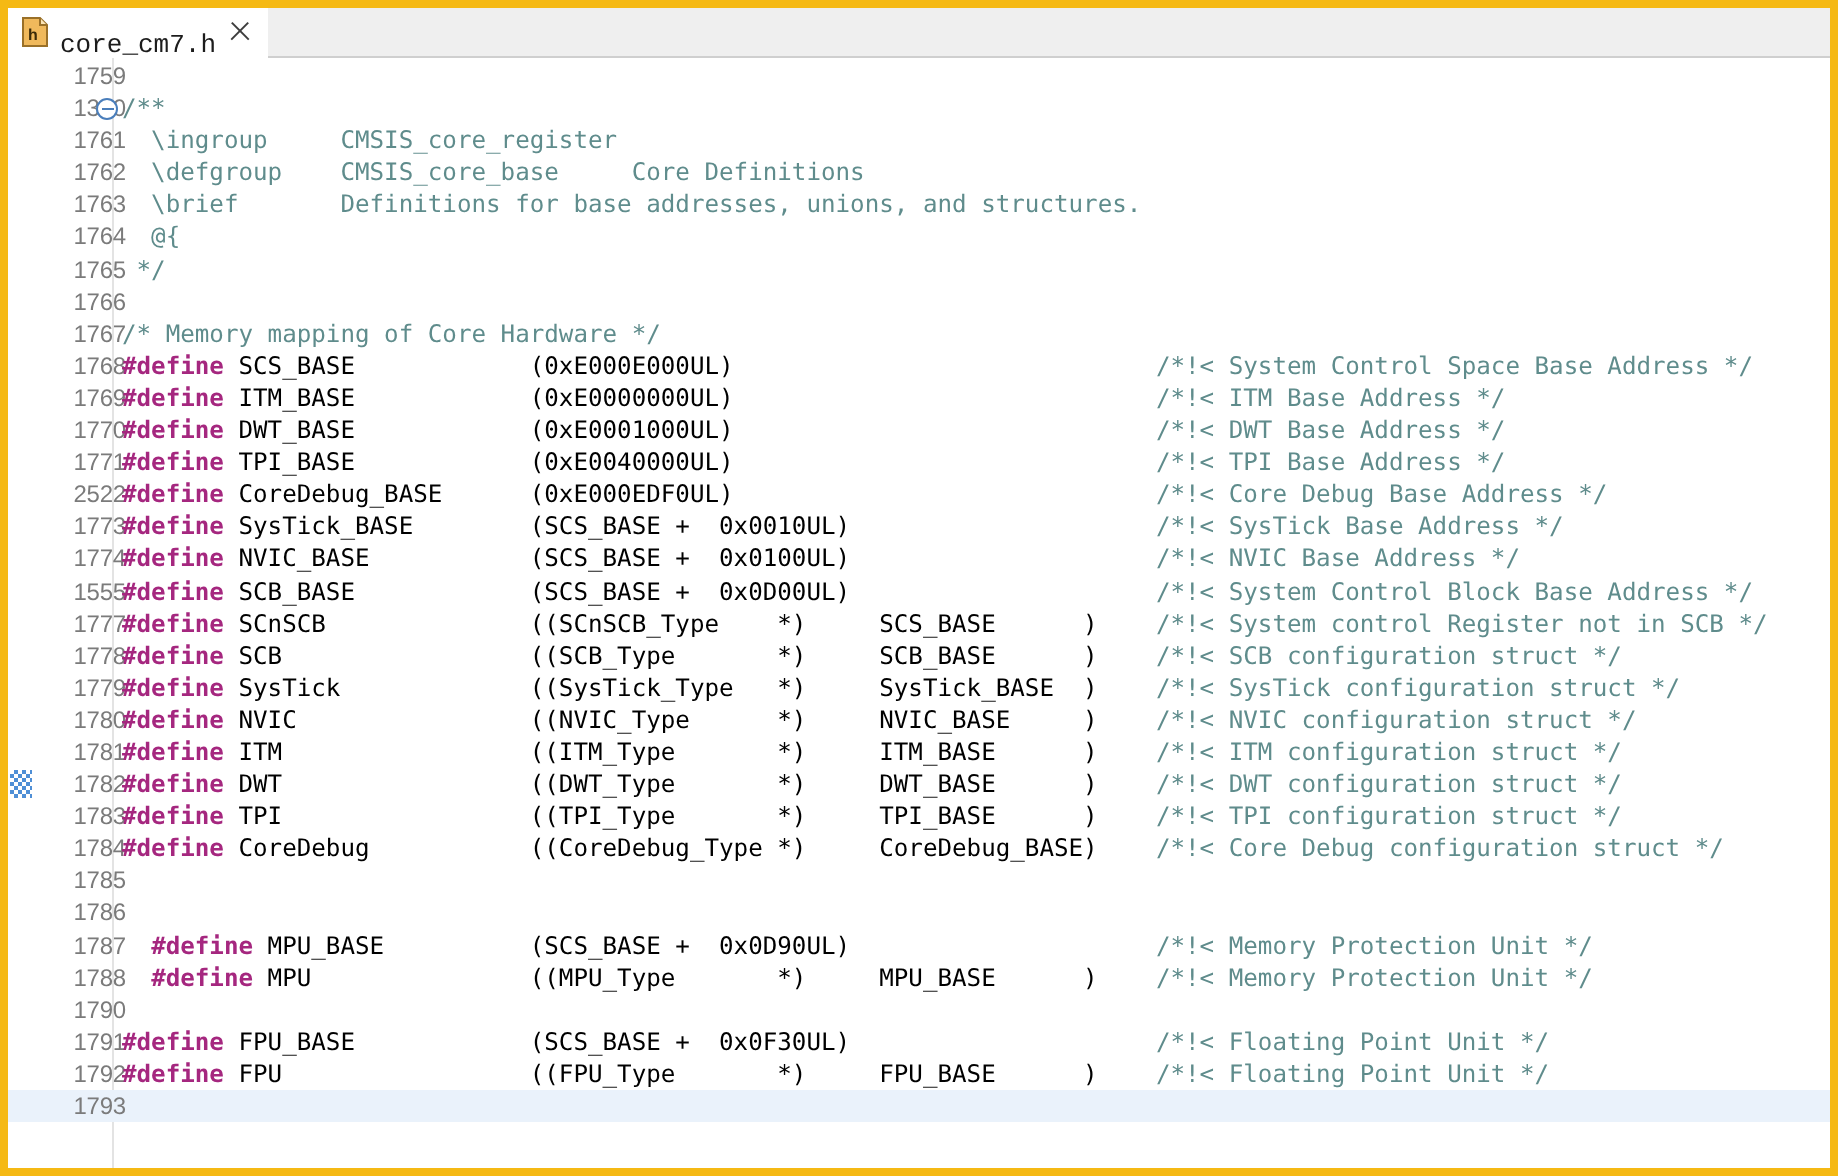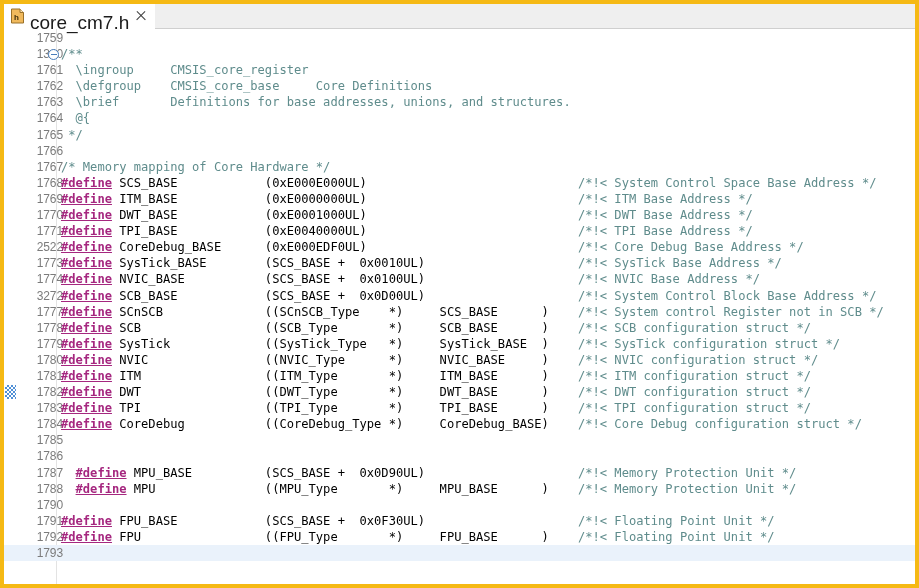--- a/index.html
+++ b/index.html
@@ -48,22 +48,22 @@
     z-index: 2;
     cursor: default;
     max-width: 300px;
   }
   .tab-icon {
     width: 15px; height: 16px;
     position: relative;
     flex: none;
   }
   .tab-label {
-    font-family: Liberation Sans, sans-serif;
-    font-size: 19px;
+    font-family: Liberation Mono, monospace;
+    font-size: 13px;
     color: #1c1c1c;
     white-space: nowrap;
     line-height: 1;
     margin-top: 12px;
   }
   .tab-close {
     width: 14px; height: 14px;
     position: relative;
     flex: none;
     cursor: pointer;
@@ -113,21 +113,21 @@
     font-family: "Liberation Sans", sans-serif;
     font-size: 12px;
     letter-spacing: -0.1px;
   }
   .code {
     position: absolute;
     left: 57px; top: 0;
     color: #000000;
   }
   
-  .tok-pp      { color: #a5277f; font-weight: bold; text-decoration: underline; }
+  .tok-pp      { color: #a5277f; font-weight: bold; }
   .tok-comment { color: #5f8c8c; }
   .tok-plain   { color: #000000; }
 
   
   .fold-marker {
     position: absolute;
     left: 44px; top: 3px;
     width: 11px; height: 11px;
     border: 1.2px solid #4a7ebb;
     border-radius: 50%;
@@ -186,21 +186,21 @@
         <div class="line"><span class="ln">1765</span><span class="code"><span class="tok-comment"> */</span></span></div>
         <div class="line"><span class="ln">1766</span><span class="code"></span></div>
         <div class="line"><span class="ln">1767</span><span class="code"><span class="tok-comment">/* Memory mapping of Core Hardware */</span></span></div>
         <div class="line"><span class="ln">1768</span><span class="code"><span class="tok-pp">#define</span><span class="tok-plain"> SCS_BASE            (0xE000E000UL)                             </span><span class="tok-comment">/*!&lt; System Control Space Base Address */</span></span></div>
         <div class="line"><span class="ln">1769</span><span class="code"><span class="tok-pp">#define</span><span class="tok-plain"> ITM_BASE            (0xE0000000UL)                             </span><span class="tok-comment">/*!&lt; ITM Base Address */</span></span></div>
         <div class="line"><span class="ln">1770</span><span class="code"><span class="tok-pp">#define</span><span class="tok-plain"> DWT_BASE            (0xE0001000UL)                             </span><span class="tok-comment">/*!&lt; DWT Base Address */</span></span></div>
         <div class="line"><span class="ln">1771</span><span class="code"><span class="tok-pp">#define</span><span class="tok-plain"> TPI_BASE            (0xE0040000UL)                             </span><span class="tok-comment">/*!&lt; TPI Base Address */</span></span></div>
         <div class="line"><span class="ln">2522</span><span class="code"><span class="tok-pp">#define</span><span class="tok-plain"> CoreDebug_BASE      (0xE000EDF0UL)                             </span><span class="tok-comment">/*!&lt; Core Debug Base Address */</span></span></div>
         <div class="line"><span class="ln">1773</span><span class="code"><span class="tok-pp">#define</span><span class="tok-plain"> SysTick_BASE        (SCS_BASE +  0x0010UL)                     </span><span class="tok-comment">/*!&lt; SysTick Base Address */</span></span></div>
         <div class="line"><span class="ln">1774</span><span class="code"><span class="tok-pp">#define</span><span class="tok-plain"> NVIC_BASE           (SCS_BASE +  0x0100UL)                     </span><span class="tok-comment">/*!&lt; NVIC Base Address */</span></span></div>
-        <div class="line"><span class="ln">3272</span><span class="code"><span class="tok-pp">#define</span><span class="tok-plain"> SCB_BASE            (SCS_BASE +  0x0D00UL)                     </span><span class="tok-comment">/*!&lt; System Control Block Base Address */</span></span></div>
+        <div class="line"><span class="ln">1555</span><span class="code"><span class="tok-pp">#define</span><span class="tok-plain"> SCB_BASE            (SCS_BASE +  0x0D00UL)                     </span><span class="tok-comment">/*!&lt; System Control Block Base Address */</span></span></div>
         <div class="line"><span class="ln">1777</span><span class="code"><span class="tok-pp">#define</span><span class="tok-plain"> SCnSCB              ((SCnSCB_Type    *)     SCS_BASE      )    </span><span class="tok-comment">/*!&lt; System control Register not in SCB */</span></span></div>
         <div class="line"><span class="ln">1778</span><span class="code"><span class="tok-pp">#define</span><span class="tok-plain"> SCB                 ((SCB_Type       *)     SCB_BASE      )    </span><span class="tok-comment">/*!&lt; SCB configuration struct */</span></span></div>
         <div class="line"><span class="ln">1779</span><span class="code"><span class="tok-pp">#define</span><span class="tok-plain"> SysTick             ((SysTick_Type   *)     SysTick_BASE  )    </span><span class="tok-comment">/*!&lt; SysTick configuration struct */</span></span></div>
         <div class="line"><span class="ln">1780</span><span class="code"><span class="tok-pp">#define</span><span class="tok-plain"> NVIC                ((NVIC_Type      *)     NVIC_BASE     )    </span><span class="tok-comment">/*!&lt; NVIC configuration struct */</span></span></div>
         <div class="line"><span class="ln">1781</span><span class="code"><span class="tok-pp">#define</span><span class="tok-plain"> ITM                 ((ITM_Type       *)     ITM_BASE      )    </span><span class="tok-comment">/*!&lt; ITM configuration struct */</span></span></div>
         <div class="line"><span class="gutter-marker"></span><span class="ln">1782</span><span class="code"><span class="tok-pp">#define</span><span class="tok-plain"> DWT                 ((DWT_Type       *)     DWT_BASE      )    </span><span class="tok-comment">/*!&lt; DWT configuration struct */</span></span></div>
         <div class="line"><span class="ln">1783</span><span class="code"><span class="tok-pp">#define</span><span class="tok-plain"> TPI                 ((TPI_Type       *)     TPI_BASE      )    </span><span class="tok-comment">/*!&lt; TPI configuration struct */</span></span></div>
         <div class="line"><span class="ln">1784</span><span class="code"><span class="tok-pp">#define</span><span class="tok-plain"> CoreDebug           ((CoreDebug_Type *)     CoreDebug_BASE)    </span><span class="tok-comment">/*!&lt; Core Debug configuration struct */</span></span></div>
         <div class="line"><span class="ln">1785</span><span class="code"></span></div>
         <div class="line"><span class="ln">1786</span></div>

